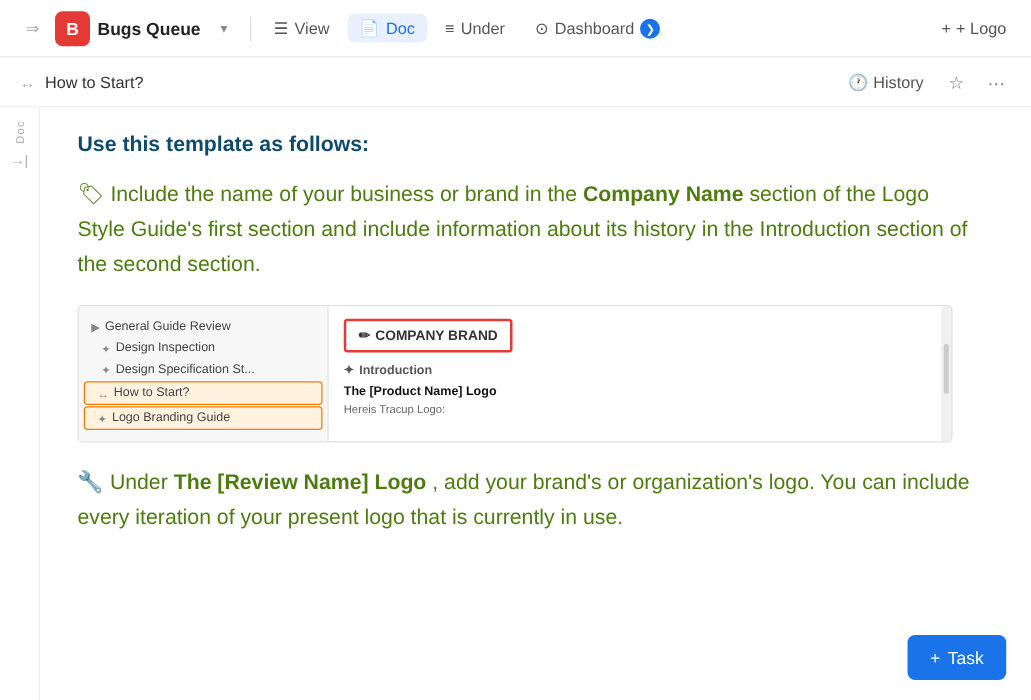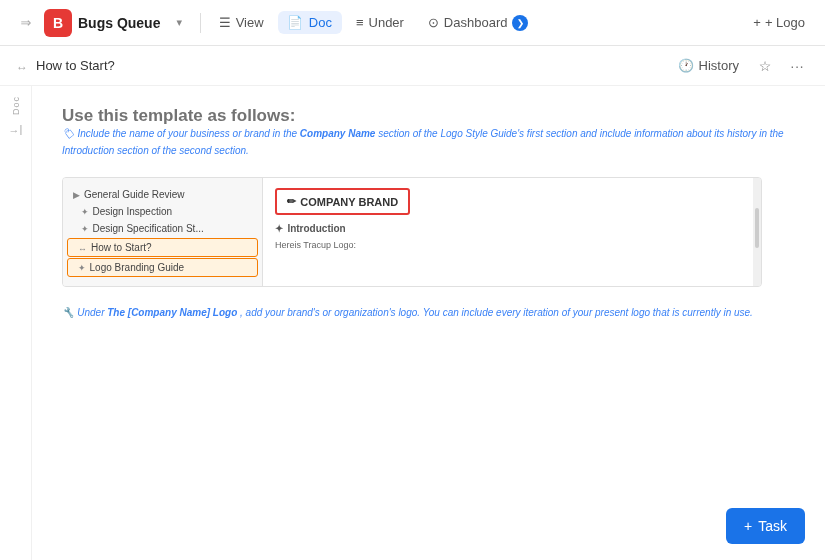--- a/index.html
+++ b/index.html
@@ -159,29 +159,29 @@
     }
 
     
     .doc-main::-webkit-scrollbar { width: 6px; }
     .doc-main::-webkit-scrollbar-track { background: #f5f5f5; }
     .doc-main::-webkit-scrollbar-thumb { background: #ccc; border-radius: 3px; }
 
     .doc-heading {
       font-size: 17px;
       font-weight: 700;
-      color: #737373;
+      color: #0c4a6e;
+      margin-bottom: 16px;
     }
 
     .doc-paragraph {
-      font-size: 10px;
-      color: #3b82f6;
+      font-size: 17px;
+      color: #4d7c0f;
       line-height: 1.65;
       margin-bottom: 18px;
-      font-style: italic;
     }
 
     .doc-paragraph .highlight {
       font-weight: 600;
     }
 
     
     .doc-image-container {
       display: flex;
       gap: 0;
@@ -406,32 +406,33 @@
 
       <div class="img-right-panel">
         <div class="img-company-brand">
           <span>✏</span>
           <span>COMPANY BRAND</span>
         </div>
         <div class="img-intro-badge">
           <span>✦</span>
           <span>Introduction</span>
         </div>
+        <div class="img-product-logo">The [Product Name] Logo</div>
         <div class="img-tracup-text">Hereis Tracup Logo:</div>
       </div>
 
       <div class="right-scrollbar">
         <div class="right-scrollbar-thumb"></div>
       </div>
     </div>
 
     <p class="doc-paragraph">
       <span>🔧</span>
       <span> Under </span>
-      <strong>The [Company Name] Logo</strong>
+      <strong>The [Review Name] Logo</strong>
       <span>, add your brand's or organization's logo. You can include every iteration of your present logo that is currently in use.</span>
     </p>
 
   </div>
 </div>
 
 <button class="task-btn">
   <span>+</span>
   <span>Task</span>
 </button>

